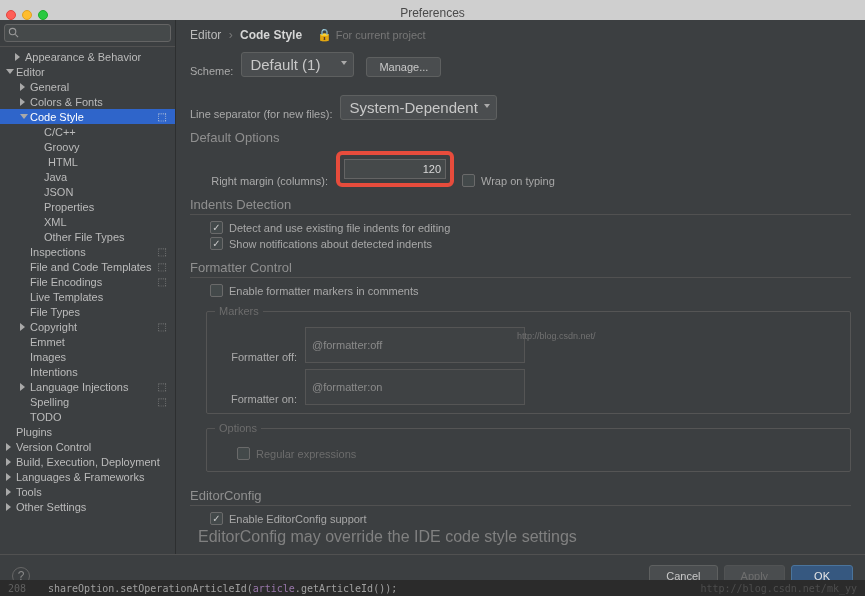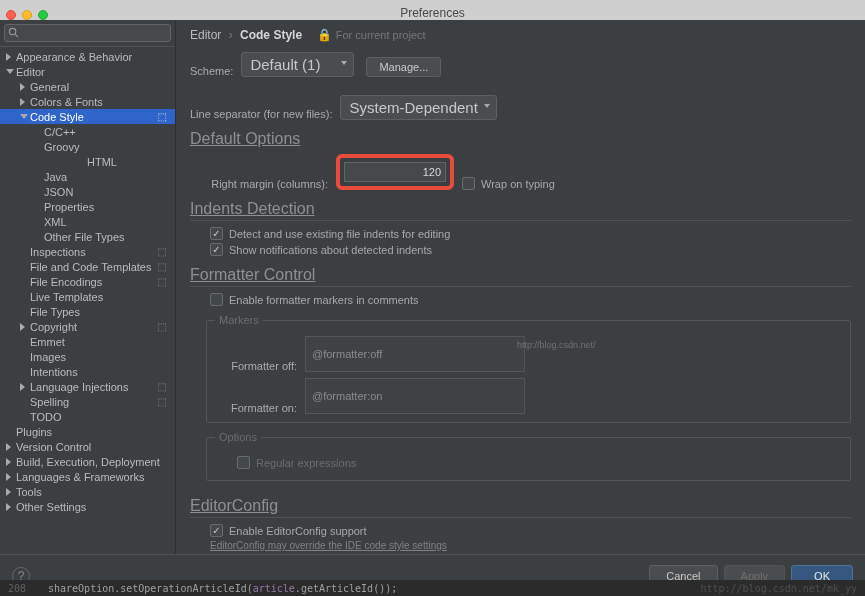--- a/index.html
+++ b/index.html
@@ -131,25 +131,24 @@
     background: #4a4d4f;
     border: 1px solid #5e6060;
     color: #c8c8c8;
     padding: 3px 12px;
     border-radius: 3px;
     font-size: 11px;
     cursor: default;
   }
   .section-title {
     color: #8f8f8f;
-    font-size: 16px;
+    font-size: 13px;
     margin: 10px 0 6px 0;
     border-bottom: 1px solid #515151;
     padding-bottom: 2px;
-    text-decoration: underline;
   }
   .section-title.noline { border-bottom: none; padding-bottom: 0; }
   .indent { margin-left: 20px; }
   .textfield {
     background: #45494a;
     border: 1px solid #646464;
     color: #d8d8d8;
     padding: 2px 4px;
     text-align: right;
     width: 102px;
@@ -206,24 +205,23 @@
     font-size: 11px;
   }
   .watermark {
     position: absolute;
     color: #717171;
     font-size: 9px;
     pointer-events:none;
   }
   .hint {
     color: #808080;
-    font-size: 10px;
-    margin-left: 20px;
+    font-size: 16px;
+    margin-left: 8px;
     margin-top: 2px;
-    text-decoration: underline;
   }
   .footer {
     height: 42px;
     border-top: 1px solid #515151;
     display: flex;
     align-items: center;
     padding: 0 12px;
     background: #3c3f41;
   }
   .help-circle {
@@ -284,21 +282,21 @@
         <span class="search-icon">
           <svg viewBox="0 0 12 12" width="11" height="11" fill="none" stroke="#999" stroke-width="1.2">
               <circle cx="5" cy="5" r="3.5"></circle>
               <line x1="8" y1="8" x2="11" y2="11"></line>
             </svg>
         </span>
         <input type="text" style="padding-left: 18px;" placeholder="">
       </div>
     </div>
     <div class="tree" id="tree">
-        <div class="tree-row" style="padding-left: 6px;">
+        <div class="tree-row" style="padding-left: 15px;">
           <span class="arrow right"></span>
           <span>Appearance &amp; Behavior</span>
         </div>
         <div class="tree-row" style="padding-left: 6px;">
           <span class="arrow down"></span>
           <span>Editor</span>
         </div>
         <div class="tree-row" style="padding-left: 20px;">
           <span class="arrow right"></span>
           <span>General</span>
@@ -313,21 +311,21 @@
           <span class="gear">⬚</span>
         </div>
         <div class="tree-row" style="padding-left: 34px;">
           <span class="arrow none"></span>
           <span>C/C++</span>
         </div>
         <div class="tree-row" style="padding-left: 34px;">
           <span class="arrow none"></span>
           <span>Groovy</span>
         </div>
-        <div class="tree-row" style="padding-left: 38px; margin-left: 39px;">
+        <div class="tree-row" style="padding-left: 38px;">
           <span class="arrow none"></span>
           <span>HTML</span>
         </div>
         <div class="tree-row" style="padding-left: 34px;">
           <span class="arrow none"></span>
           <span>Java</span>
         </div>
         <div class="tree-row" style="padding-left: 34px;">
           <span class="arrow none"></span>
           <span>JSON</span>

